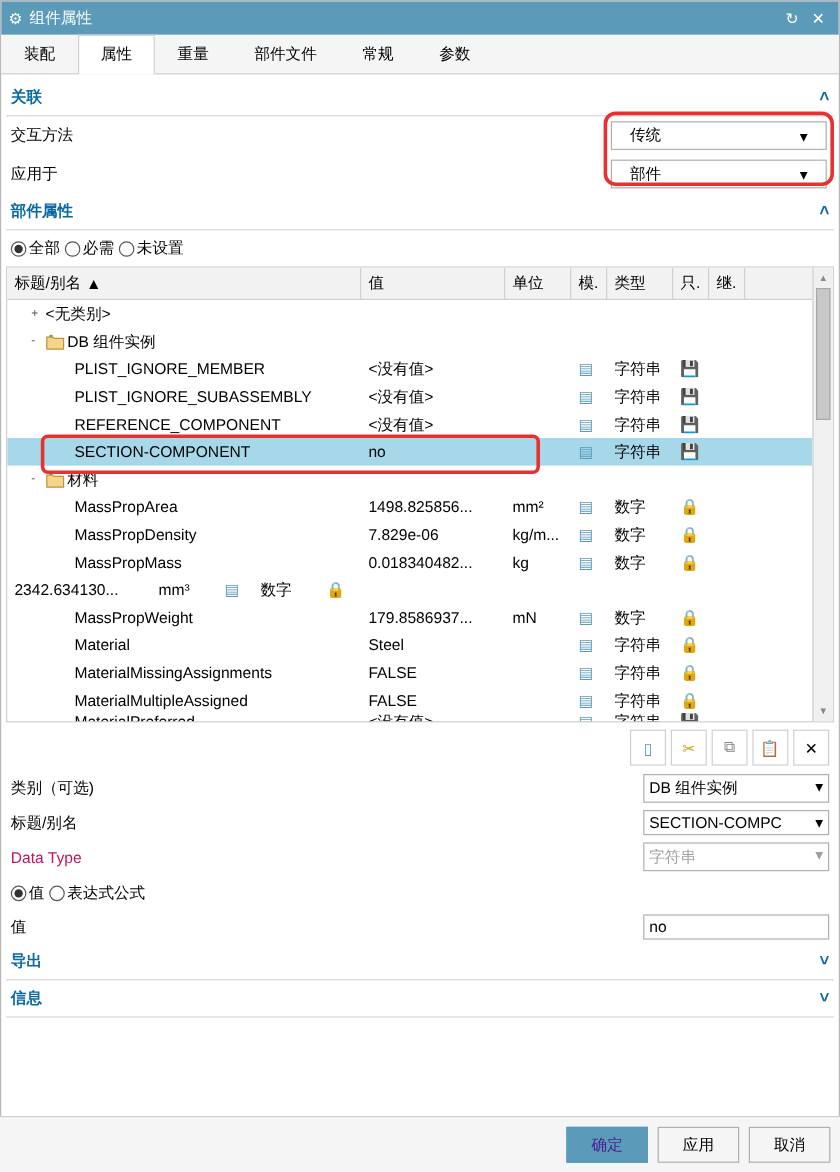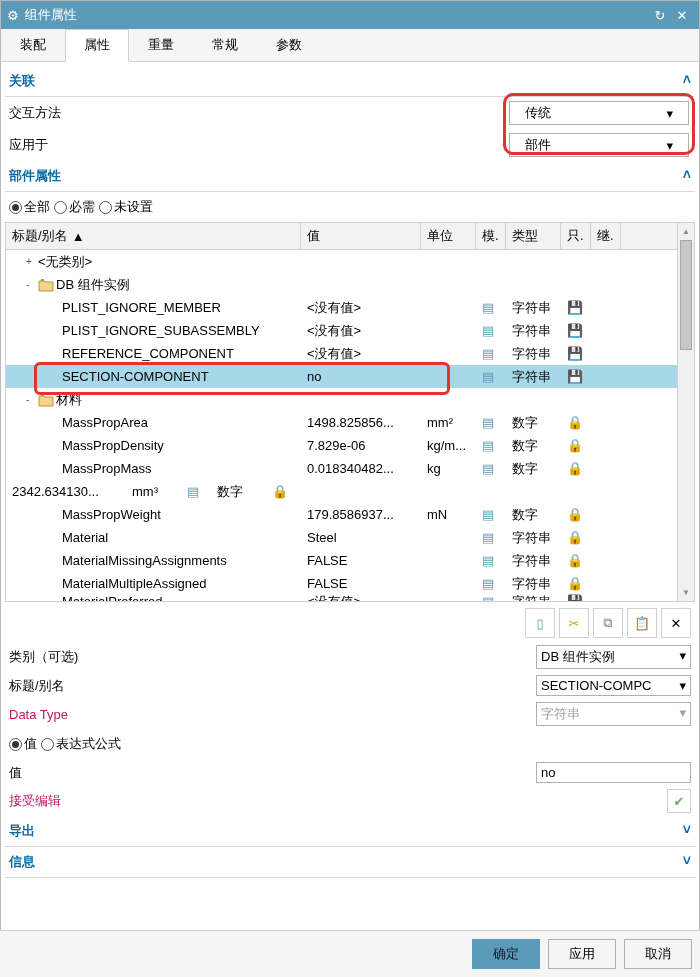--- a/index.html
+++ b/index.html
@@ -58,36 +58,37 @@
 
 .form-row { display: flex; align-items: center; padding: 3px 4px; }
 .form-row .fl { flex: 1; }
 .form-row .fi { width: 155px; border: 1px solid #b0b0b0; padding: 2px 4px; display: flex; justify-content: space-between; background: #fff; }
 .form-row .fi.disabled { color: #a0a0a0; }
 .form-row .checkbtn { width: 24px; height: 24px; border: 1px solid #d0d0d0; display: flex; align-items: center; justify-content: center; cursor: pointer; color: #6aae5e; margin-left: 4px;}
 .disabled-label { color: #be185d; }
 
 .footer { position: absolute; bottom: 0; left: 0; right: 0; border-top: 1px solid #d0d0d0; padding: 8px; display: flex; justify-content: flex-end; gap: 8px; background: #f5f5f5; }
 .btn { padding: 5px 20px; border: 1px solid #b0b0b0; cursor: pointer; }
-.btn.primary { background: #5b9bb9; color: #0f172a; border-color: #5b9bb9; }
+.btn.primary { background: #5b9bb9; color: #4c1d95; border-color: #5b9bb9; }
 </style>
 </head>
 <body>
 
 <div class="titlebar">
   <span class="gear">⚙</span>
   <span class="title">组件属性</span>
   <span class="tbtn">↻</span>
   <span class="tbtn">✕</span>
 </div>
 
 <div class="tabs" id="tabs">
     <div class="tab">装配</div>
     <div class="tab active">属性</div>
     <div class="tab">重量</div>
+    <div class="tab">部件文件</div>
     <div class="tab">常规</div>
     <div class="tab">参数</div>
   </div>
 
 <div class="content">
 
   <div class="section-header">
     <span>关联</span>
     <span class="chev">˄</span>
   </div>
@@ -381,26 +382,20 @@
         <span class="radio-dot"></span>
         <span>表达式公式</span>
       </span>
     </div>
   <div class="form-row">
     <span class="fl">值</span>
     <div class="fi">
         <span>no</span>
       </div>
   </div>
-  <div class="form-row">
-    <span class="fl disabled-label">接受编辑</span>
-    <div class="checkbtn">
-        <span>✔</span>
-      </div>
-  </div>
 
   <div class="section-header">
     <span>导出</span>
     <span class="chev">˅</span>
   </div>
   <div class="section-header">
     <span>信息</span>
     <span class="chev">˅</span>
   </div>
 

